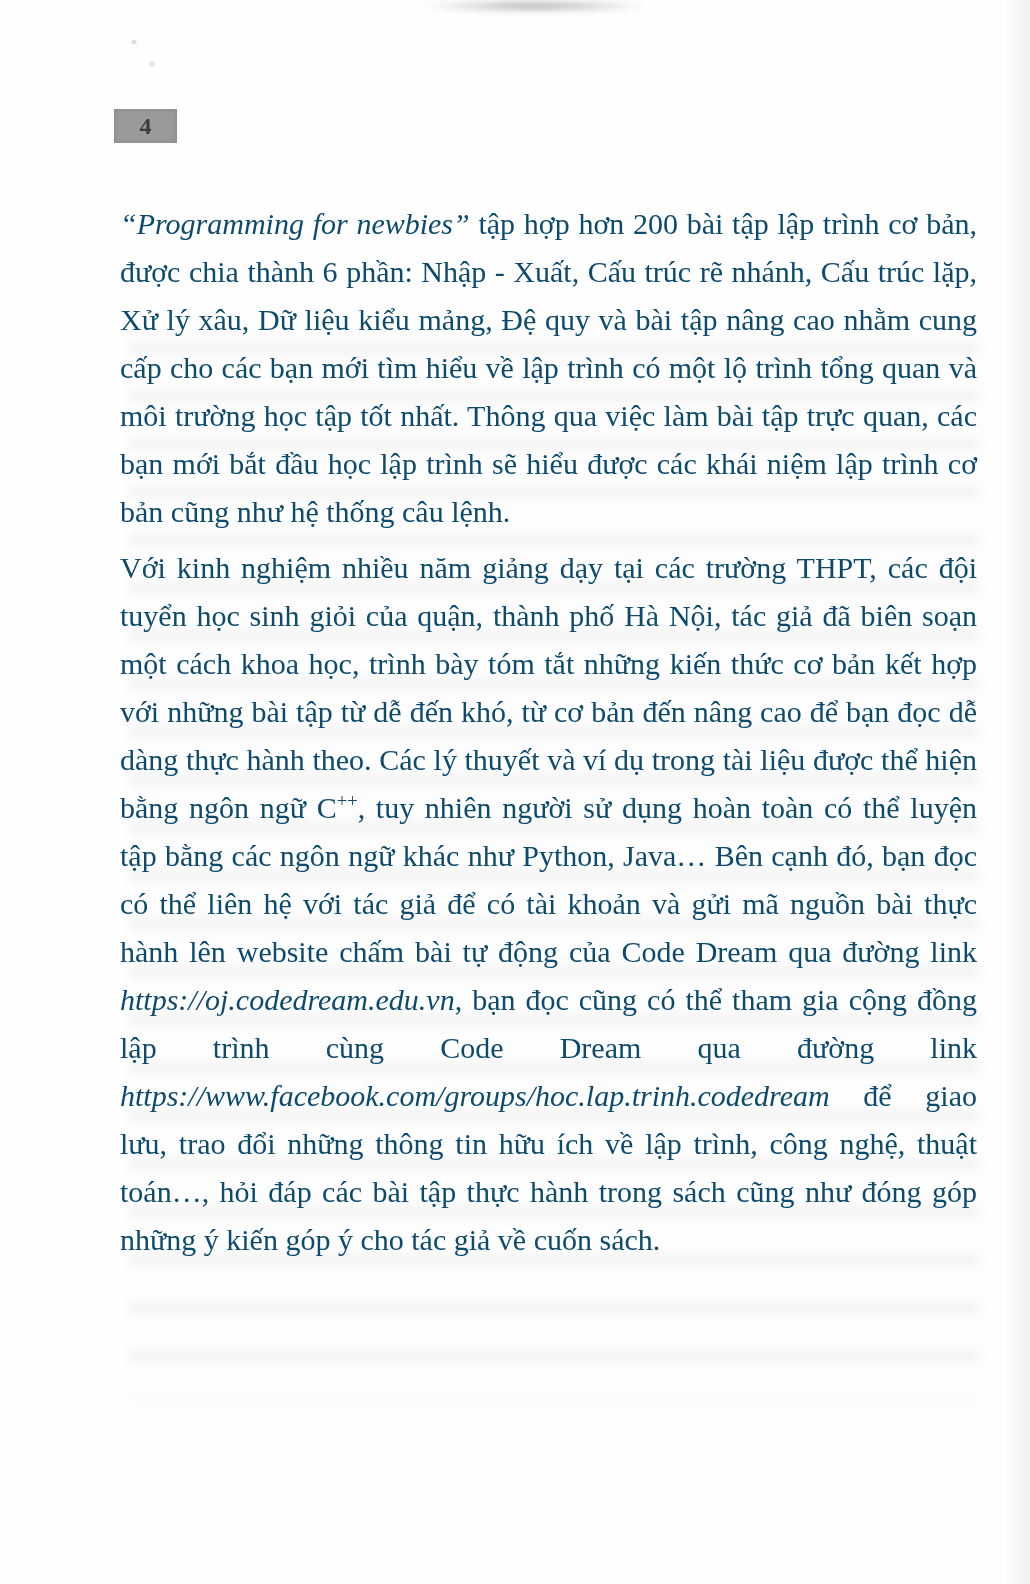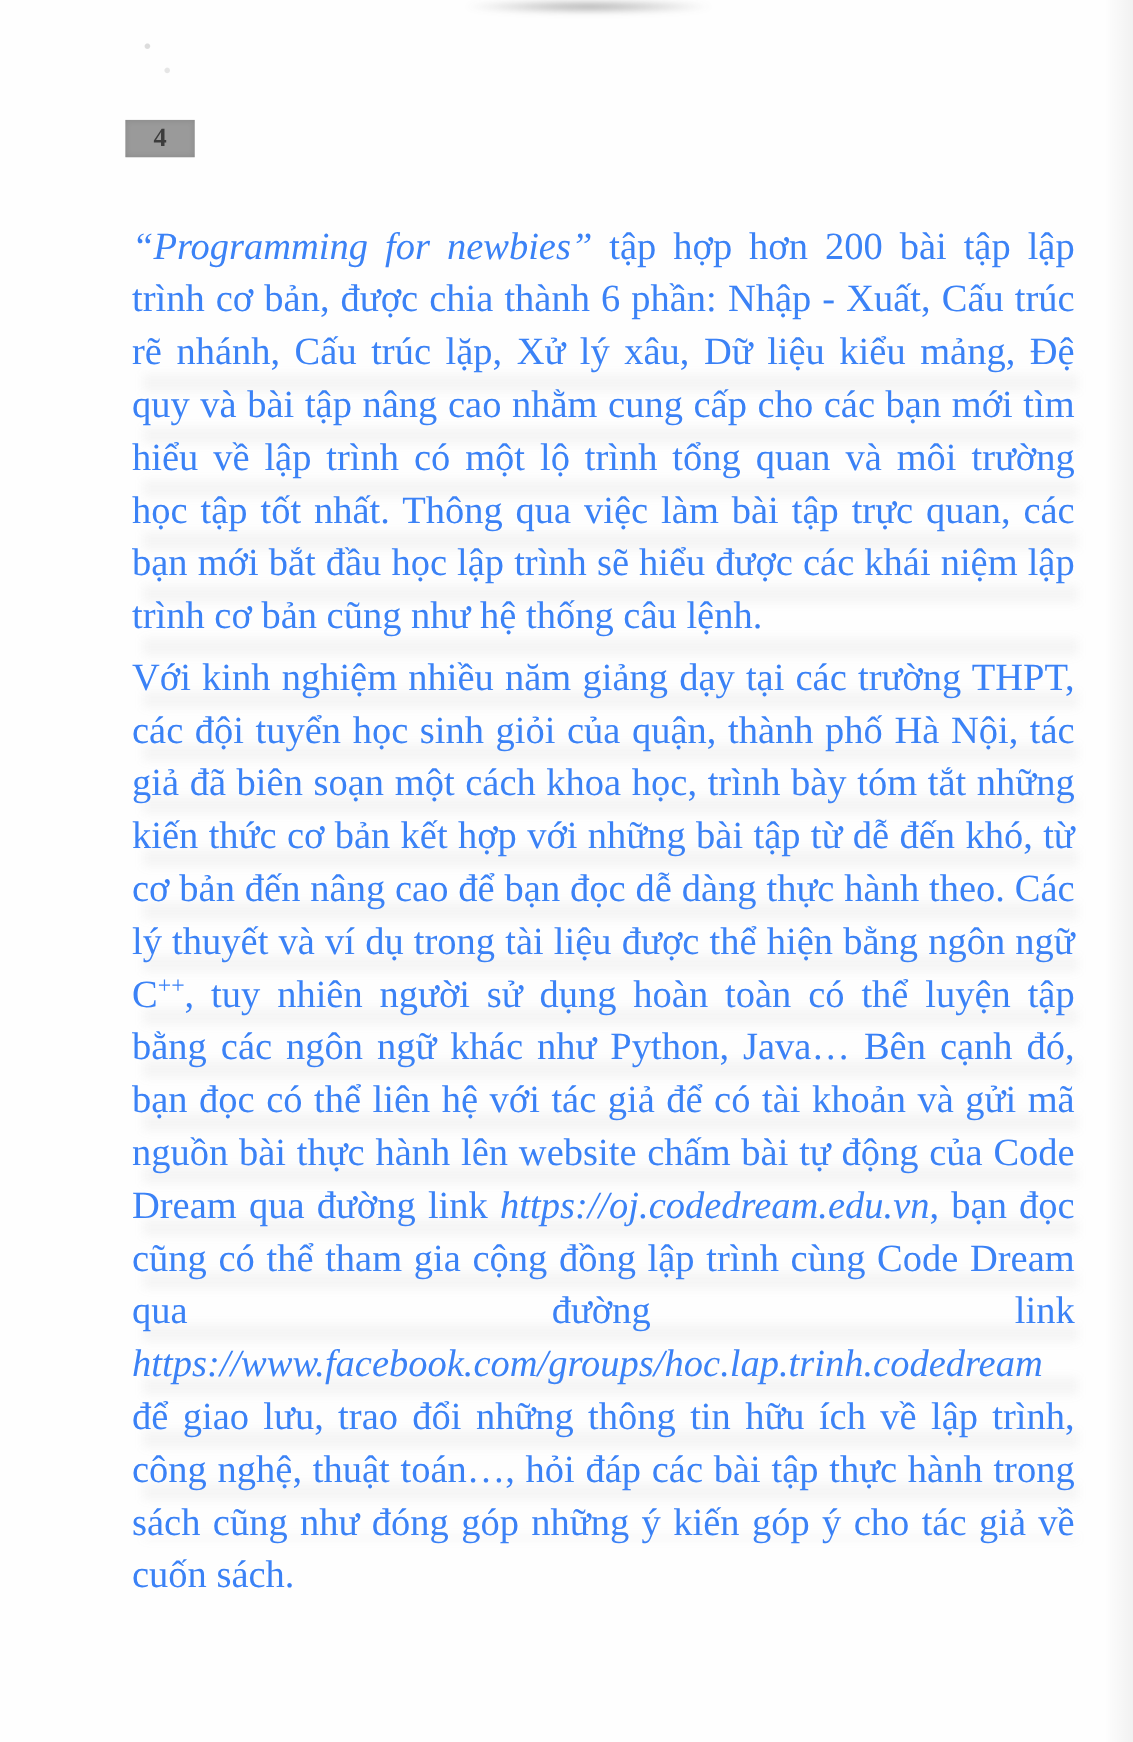--- a/index.html
+++ b/index.html
@@ -68,22 +68,22 @@
     font-family: "Liberation Serif", "DejaVu Serif", serif;
     font-weight: bold;
     font-size: 24px;
     color: #3c3c3c;
   }
   .text-block {
     position: absolute;
     top: 200px;
     left: 120px;
     width: 857px;
-    color: #3b82f6;
-    font-size: 35px;
+    color: #0c4a6e;
+    font-size: 30px;
     line-height: 48px;
     text-align: justify;
   }
   .text-block p {
     margin: 0 0 8px 0;
   }
   .italic {
     font-style: italic;
   }
   .sup {

